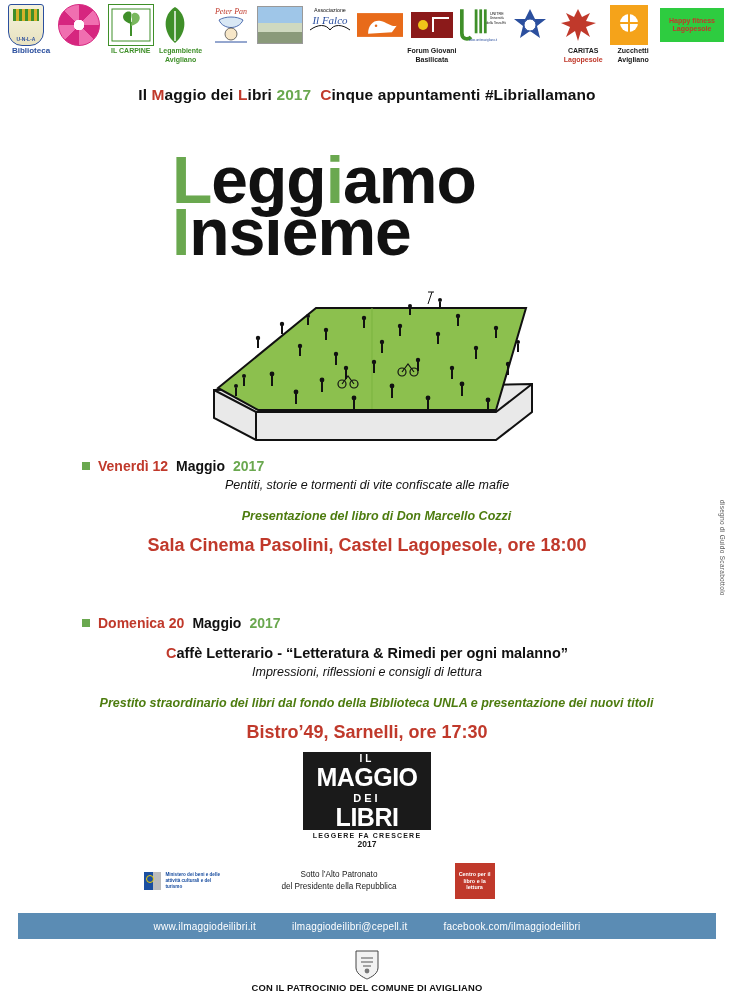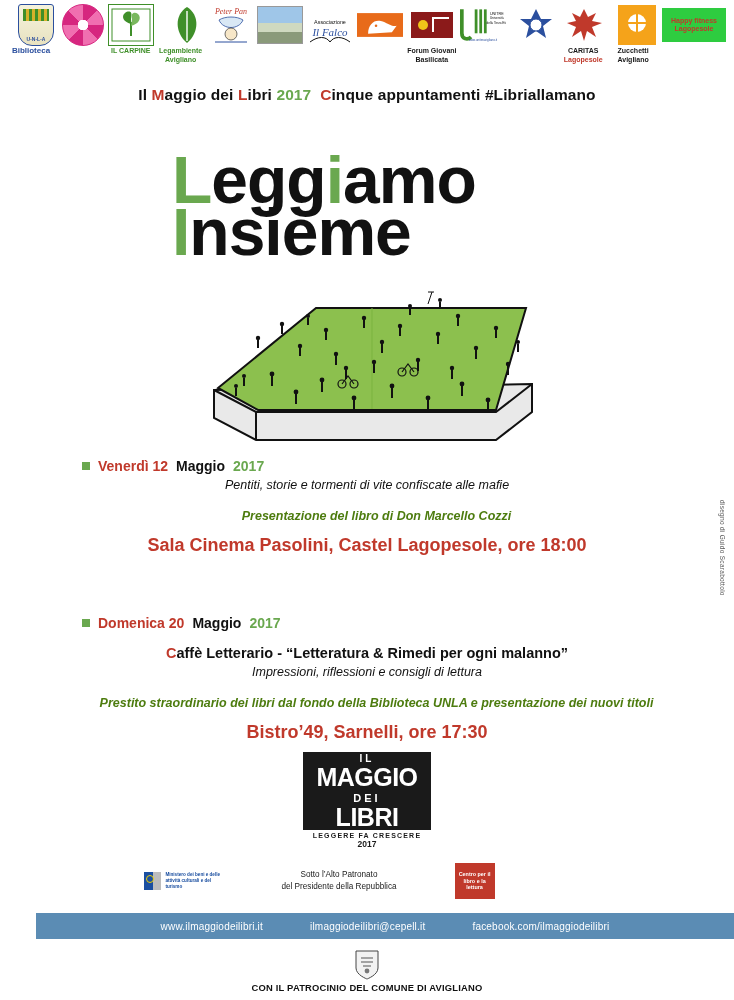--- a/index.html
+++ b/index.html
@@ -40,21 +40,21 @@
     text-align: center;
     font-size: 6px;
     line-height: 1.1;
     color: #222;
   }
   .logo .mark {
     width: 46px;
     height: 42px;
     display: flex;
     align-items: center;
-    justify-content: flex-end;
+    justify-content: flex-start;
   }
   .logo .cap {
     font-weight: bold;
     font-size: 8px;
     margin-top: 1px;
     white-space: nowrap;
   }
   .logo .cap.small { font-size: 7px; }
   .logo .cap.red { color: #c0392b; }
   .logo .cap.green { color: #3f8f29; }
@@ -353,28 +353,28 @@
     text-align: center;
     display: flex; align-items: center; justify-content: center;
     padding: 1px;
     box-sizing: border-box;
   }
 
   
   .footer-bar {
     position: absolute;
     top: 913px;
-    left: 36px;
+    left: 18px;
     width: 698px;
     height: 26px;
     background: #5b8cb4;
     display: flex;
     align-items: center;
     justify-content: center;
-    gap: 47px;
+    gap: 36px;
   }
   .footer-bar span {
     color: #ffffff;
     font-size: 10px;
     letter-spacing: .2px;
   }
 
   
   .comune {
     position: absolute;

